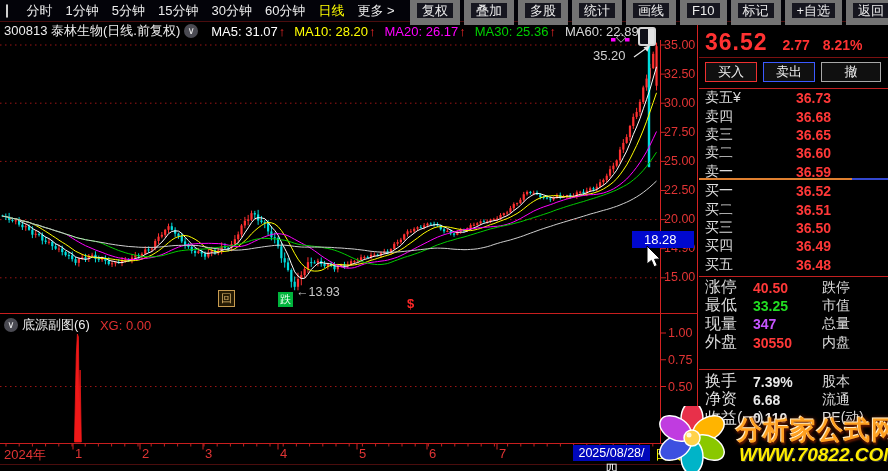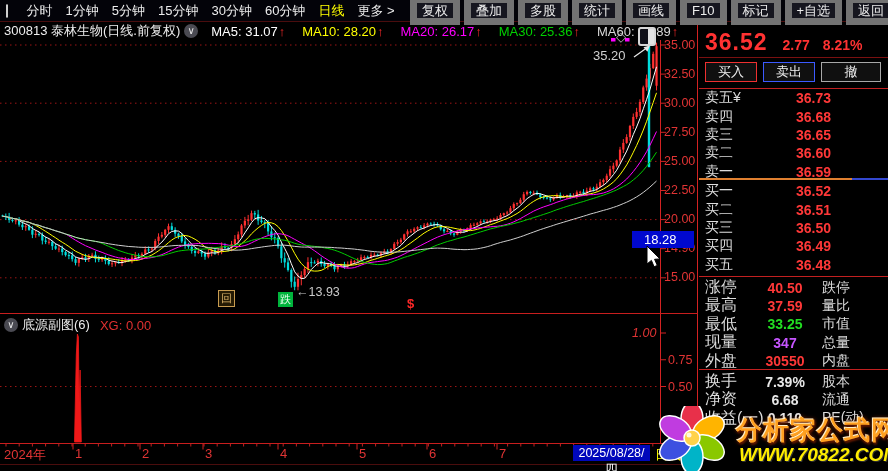--- a/index.html
+++ b/index.html
@@ -62,21 +62,21 @@
   .hline{position:absolute;left:0;width:189px;height:0;border-top:1px solid #c22020;}
   .book{position:absolute;left:0;width:189px;}
   .book-row{display:grid;grid-template-columns:62px 70px;height:18.4px;align-items:center;}
   .bk-label{color:#dcdcdc;font-size:14px;padding-left:6px;white-space:nowrap;}
   .bk-price{color:#ff3838;font-size:14px;font-weight:bold;text-align:right;}
   .mid-sep{position:absolute;left:0;top:178px;width:189px;height:2px;
            background:linear-gradient(90deg,#e08030 0 81%,#3448d0 81% 100%);}
   .info{position:absolute;left:0;width:189px;}
   .info-row{display:grid;grid-template-columns:54px 64px 1fr;height:18.4px;align-items:center;}
   .in-label{color:#dcdcdc;font-size:16px;padding-left:6px;white-space:nowrap;}
-  .in-value{font-size:14px;font-weight:bold;text-align:center;}
+  .in-value{font-size:14px;font-weight:bold;text-align:left;}
   .in-rlabel{color:#dcdcdc;font-size:14px;padding-left:5px;white-space:nowrap;}
   
   #cursor-svg{position:absolute;left:646px;top:246px;z-index:80;}
   .logo{position:absolute;left:652px;top:404px;width:236px;height:67px;z-index:90;}
   .logo-flower{position:absolute;left:0;top:2px;}
   .logo-title{position:absolute;left:84px;top:9px;font-size:26px;font-weight:bold;color:#ffa020;
               white-space:nowrap;letter-spacing:1px;
               text-shadow:-1px -1px 0 #fff0c8,1px 2px 2px #601800,0 0 4px #a03000;}
   .logo-url{position:absolute;left:87px;top:40px;font-size:19px;font-weight:bold;font-style:italic;
             color:#ffee00;white-space:nowrap;text-shadow:1px 1px 0 #303030,2px 2px 3px #000;}
@@ -109,21 +109,21 @@
         <span class="tb-btn">F10</span>
         <span class="tb-btn">标记</span>
         <span class="tb-btn">+自选</span>
         <span class="tb-btn">返回</span>
       </div>
   </div>
 
   <div class="ma-row">
     <span>300813 泰林生物(日线.前复权)</span>
     <span class="chev-circle">∨</span>
-    <span id="ma-items" style="display:flex;gap:8px;">
+    <span id="ma-items" style="display:flex;">
         <span class="ma-item"><span style="color: rgb(255, 255, 255);">MA5: 31.07</span><span class="ma-arrow">↑</span></span>
         <span class="ma-item"><span style="color: rgb(255, 255, 0);">MA10: 28.20</span><span class="ma-arrow">↑</span></span>
         <span class="ma-item"><span style="color: rgb(255, 0, 255);">MA20: 26.17</span><span class="ma-arrow">↑</span></span>
         <span class="ma-item"><span style="color: rgb(0, 208, 0);">MA30: 25.36</span><span class="ma-arrow">↑</span></span>
         <span class="ma-item"><span style="color: rgb(216, 216, 216);">MA60: 22.89</span><span class="ma-arrow">↑</span></span>
       </span>
   </div>
   <span class="mini-diamond">◇</span>
   <span class="mini-tag"></span>
 
@@ -624,21 +624,21 @@
       <span class="y-label" style="left: 664px; top: 66.6px;">32.50</span>
       <span class="y-label" style="left: 664px; top: 95.7px;">30.00</span>
       <span class="y-label" style="left: 664px; top: 124.8px;">27.50</span>
       <span class="y-label" style="left: 664px; top: 153.9px;">25.00</span>
       <span class="y-label" style="left: 664px; top: 183px;">22.50</span>
       <span class="y-label" style="left: 664px; top: 212.1px;">20.00</span>
       <span class="y-label" style="left: 664px; top: 241.2px;">14.90</span>
       <span class="y-label" style="left: 664px; top: 270.3px;">15.00</span>
     </div>
   <div id="sub-y-labels">
-      <span class="y-label" style="left: 632px; top: 326px; font-style: italic;">1.00</span>
+      <span class="y-label" style="left: 668px; top: 326px;">1.00</span>
       <span class="y-label" style="left: 668px; top: 352.75px; text-align: center;">0.75</span>
       <span class="y-label" style="left: 668px; top: 379.5px;">0.50</span>
     </div>
 
   <div class="price-tag" style="top:231px;">18.28</div>
   <div class="peak-label">35.20</div>
   <div class="low-label">←13.93</div>
   <div class="mk-hui">回</div>
   <div class="mk-die">跌</div>
   <div class="mk-s">$</div>
@@ -720,25 +720,20 @@
         </div>
       </div>
     <div class="hline" style="top:276px;"></div>
     <div class="info" id="info-top" style="top:277px;">
         <div class="info-row">
           <span class="in-label">涨停</span>
           <span class="in-value" style="color: rgb(255, 56, 56);">40.50</span>
           <span class="in-rlabel">跌停</span>
         </div>
         <div class="info-row">
-          <span class="in-label">最高</span>
-          <span class="in-value" style="color: rgb(255, 56, 56);">37.59</span>
-          <span class="in-rlabel">量比</span>
-        </div>
-        <div class="info-row">
           <span class="in-label">最低</span>
           <span class="in-value" style="color: rgb(34, 221, 34);">33.25</span>
           <span class="in-rlabel">市值</span>
         </div>
         <div class="info-row">
           <span class="in-label">现量</span>
           <span class="in-value" style="color: rgb(198, 85, 255);">347</span>
           <span class="in-rlabel">总量</span>
         </div>
         <div class="info-row">

